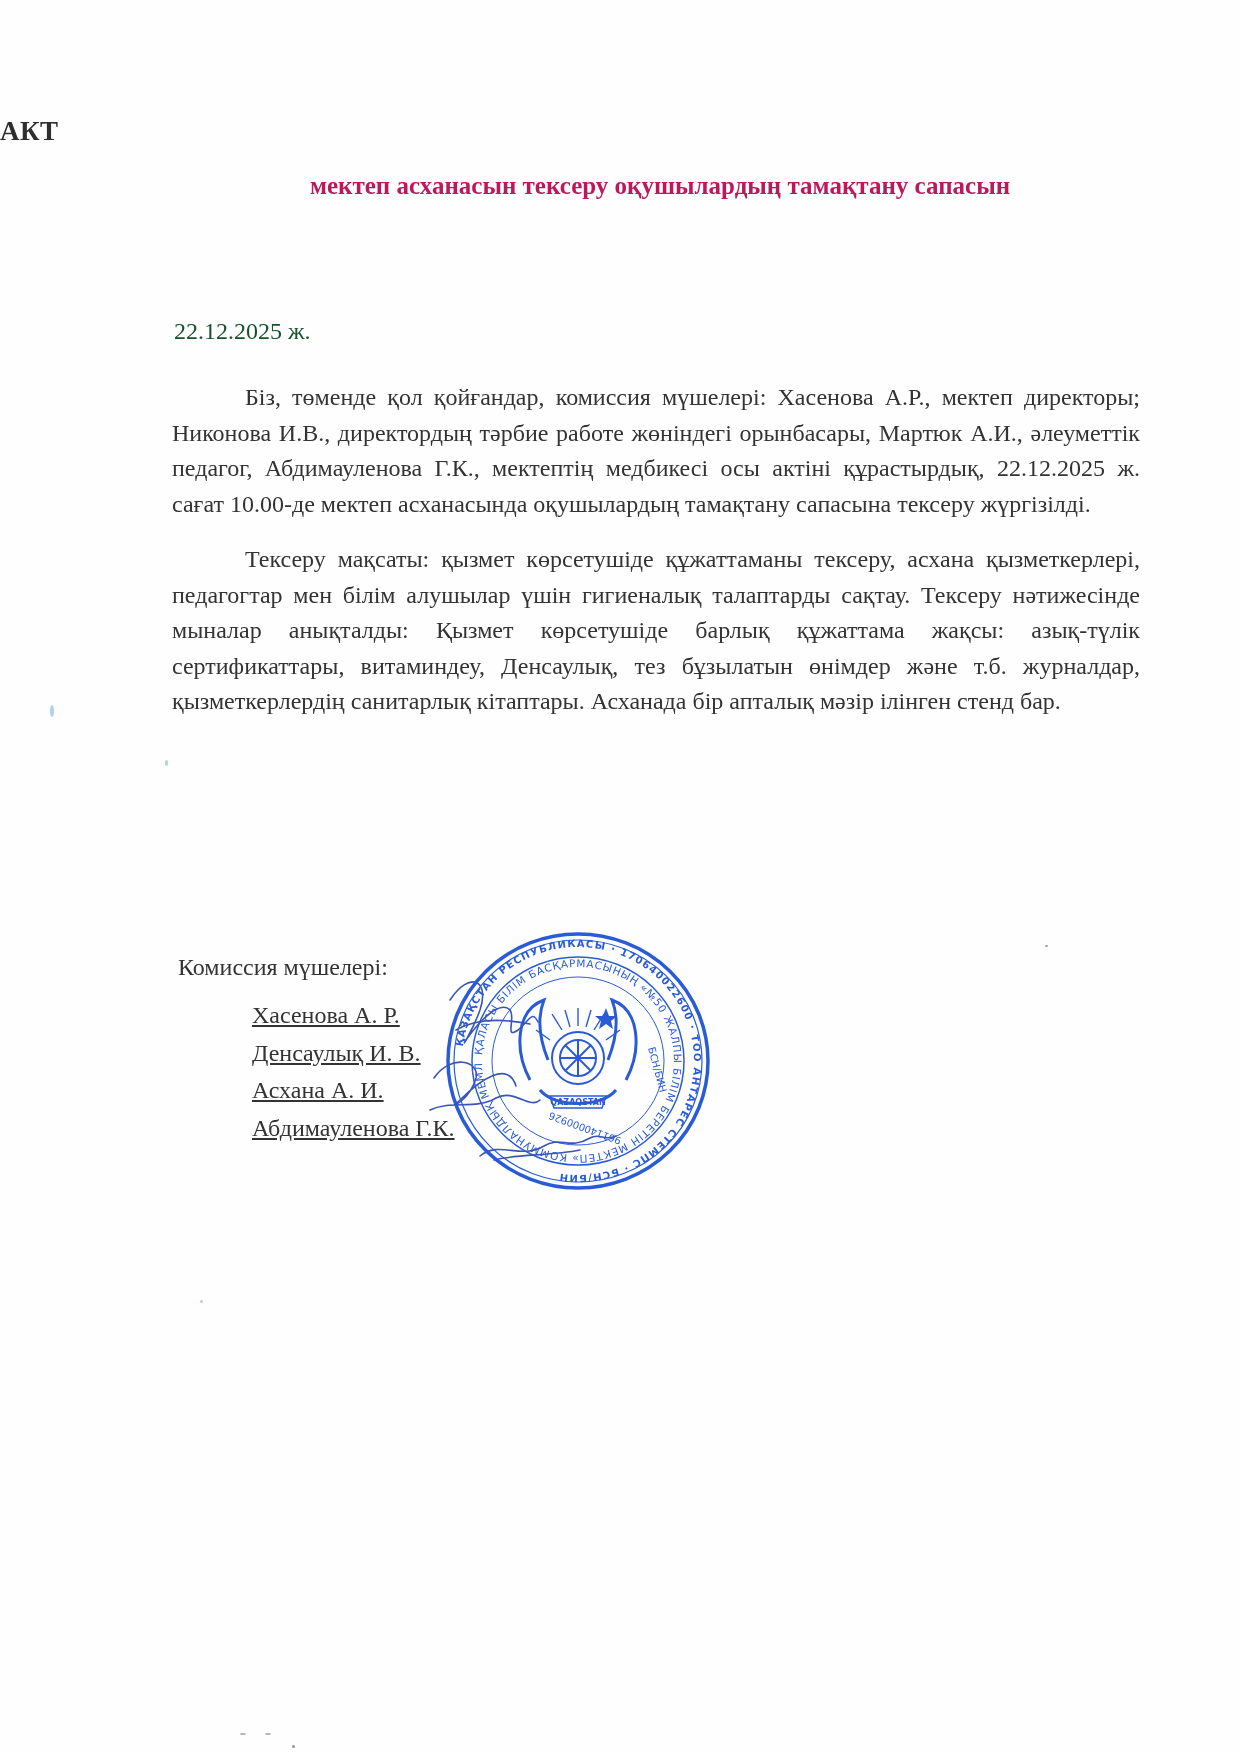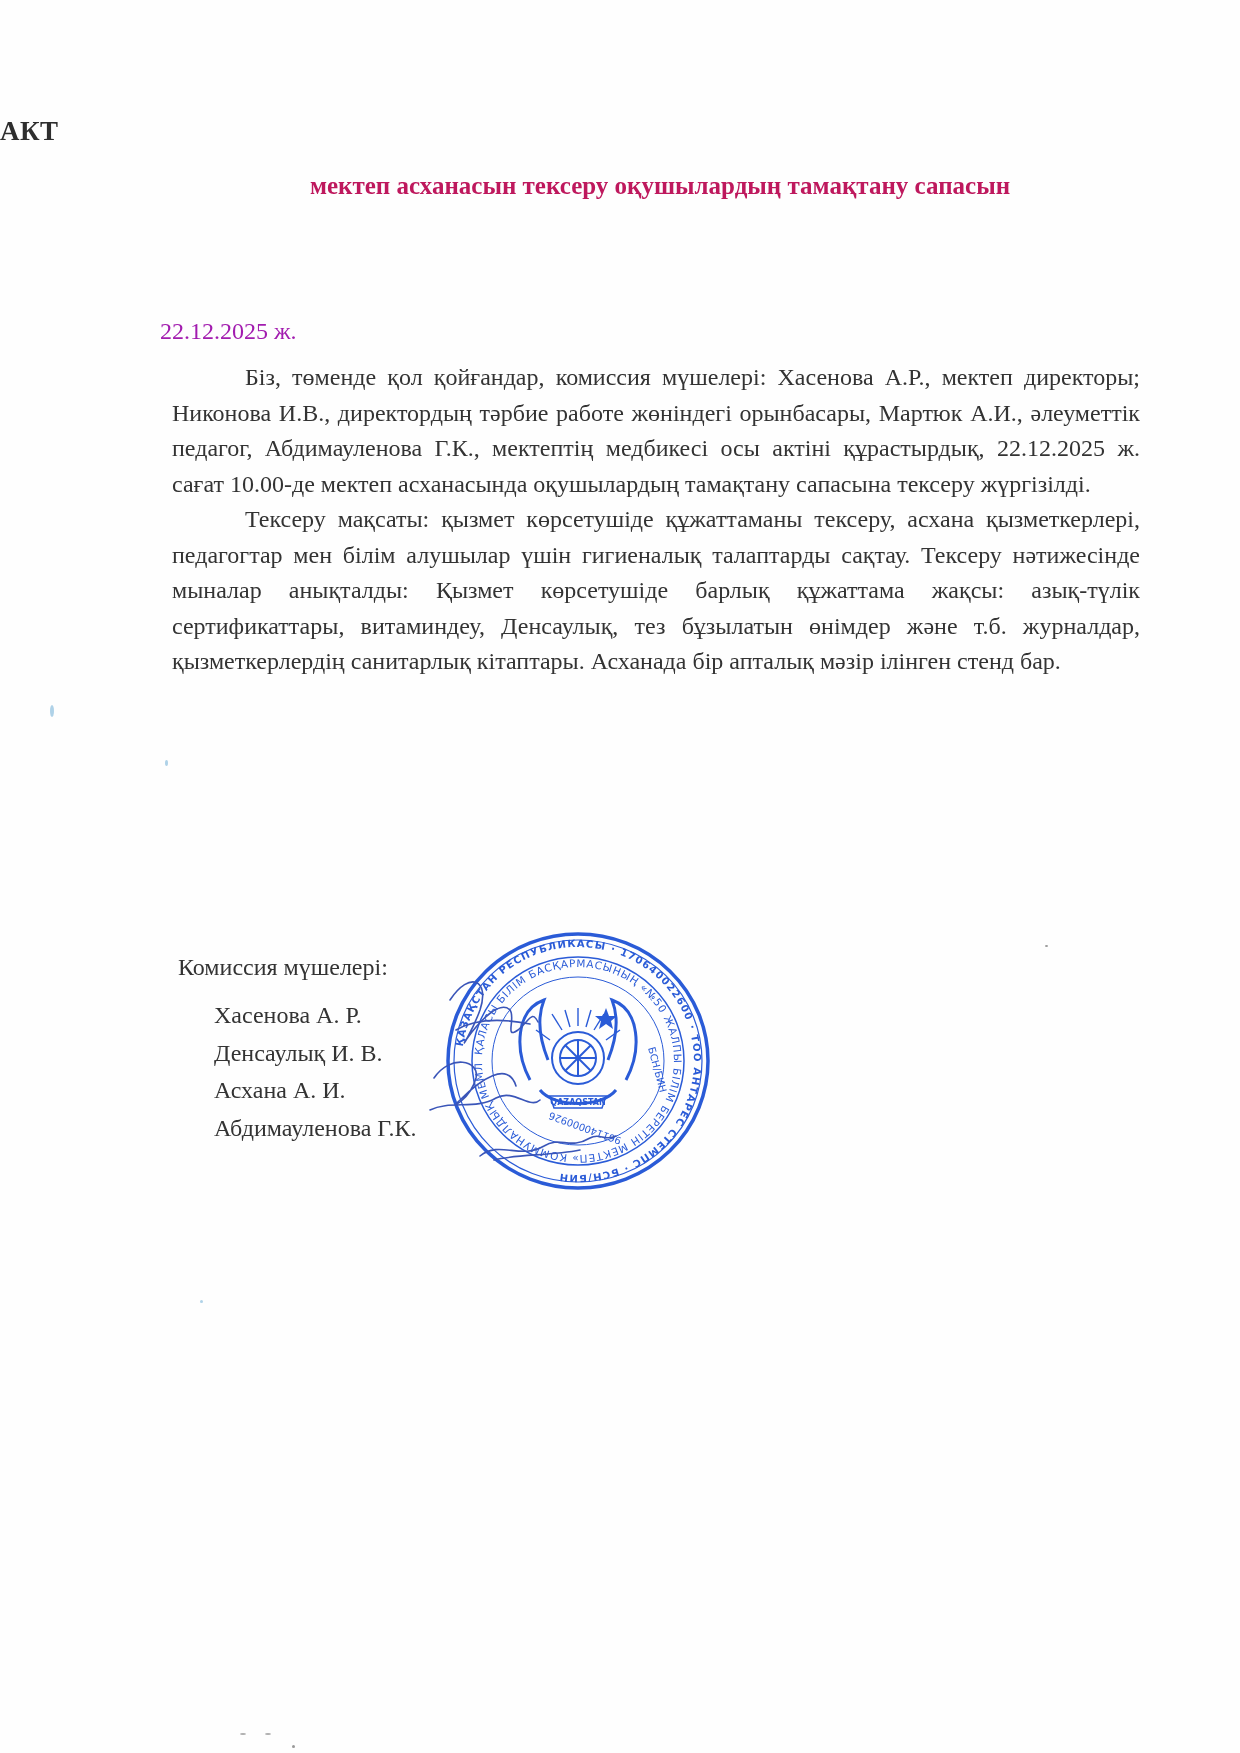--- a/index.html
+++ b/index.html
@@ -12,33 +12,33 @@
     position: absolute; left: 0; width: 1240px; top: 116px;
     font-weight: bold; font-size: 27px; letter-spacing: 0.5px;
     color: #2e2e2e;
   }
   .doc-subtitle {
     position: absolute; left: 180px; width: 960px; top: 166px;
     text-align: center; font-weight: bold; font-size: 25px; line-height: 39px;
     color: #be185d;
   }
   .doc-date {
-    position: absolute; left: 160px; top: 318px; font-size: 24px; color: #a21caf;
+    position: absolute; left: 174px; top: 318px; font-size: 24px; color: #14532d;
   }
   .doc-body {
     position: absolute; left: 172px; width: 968px; top: 360px;
     font-size: 24px; line-height: 35.5px; text-align: justify; color: #333;
   }
-  .doc-body p { text-indent: 73px; }
+  .doc-body p { text-indent: 73px; margin-top: 20px; }
 
   .members {
     position: absolute; left: 178px; top: 954px; font-size: 24px; color: #333;
   }
   .members-label { margin-bottom: 16px; }
-  .members-list { margin-left: 36px; }
+  .members-list { margin-left: 74px; text-decoration: underline; }
   .members-list div { line-height: 37.5px; }
 
   .stamp {
     position: absolute; left: 444px; top: 930px; width: 268px; height: 262px;
   }
   .signatures {
     position: absolute; left: 420px; top: 960px; width: 240px; height: 220px; pointer-events: none;
   }
   .speck { position: absolute; background: #7ab4d8; border-radius: 50%; opacity: 0.6; }
 </style>

